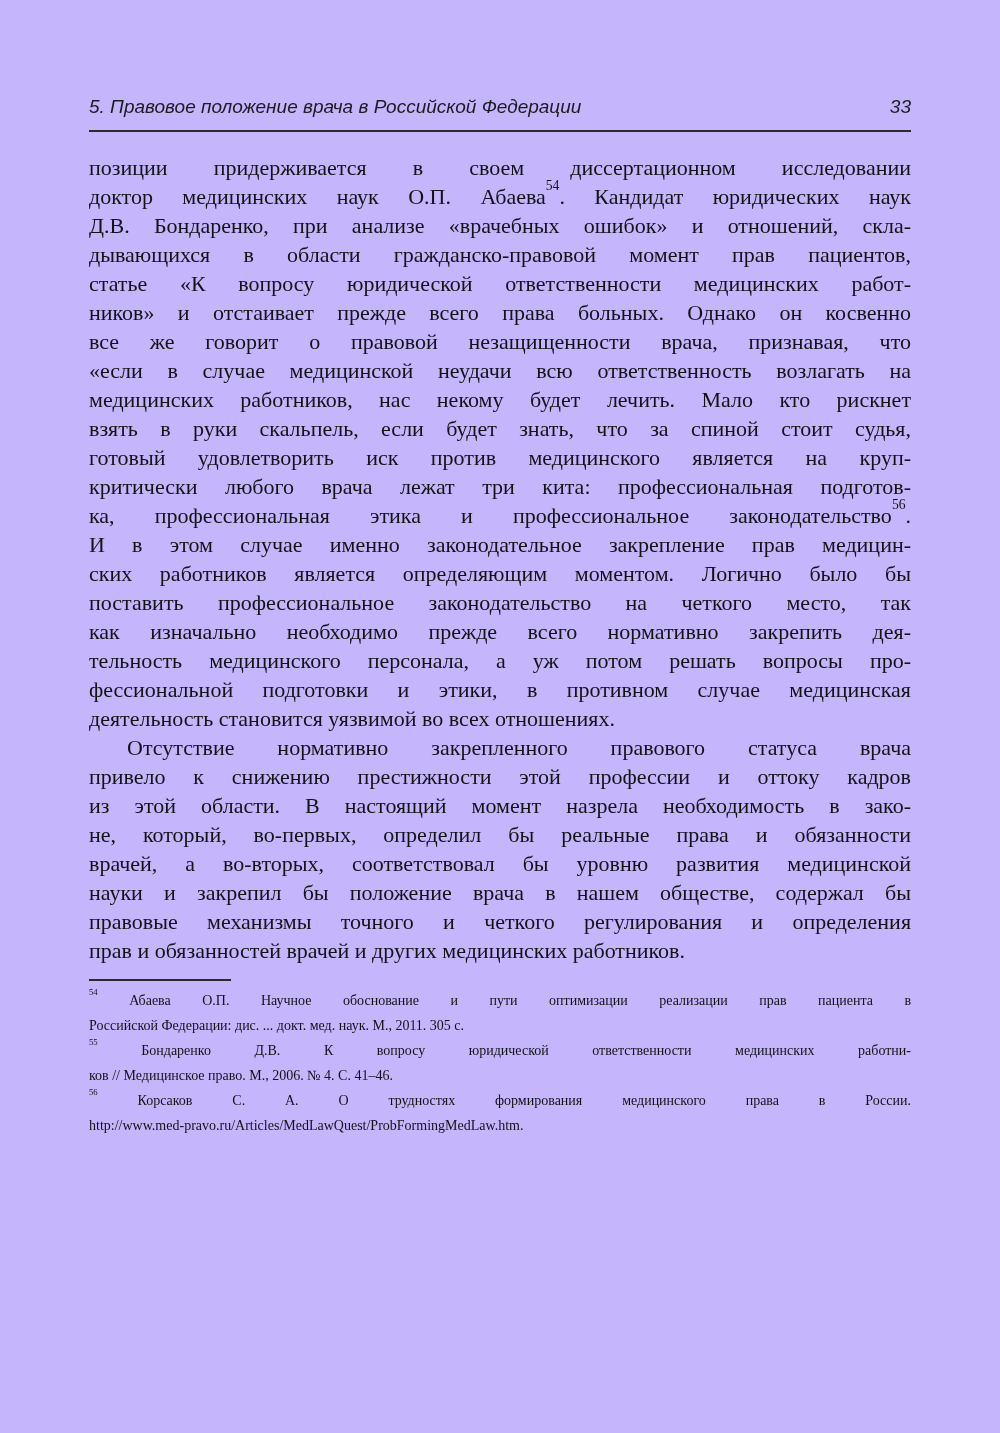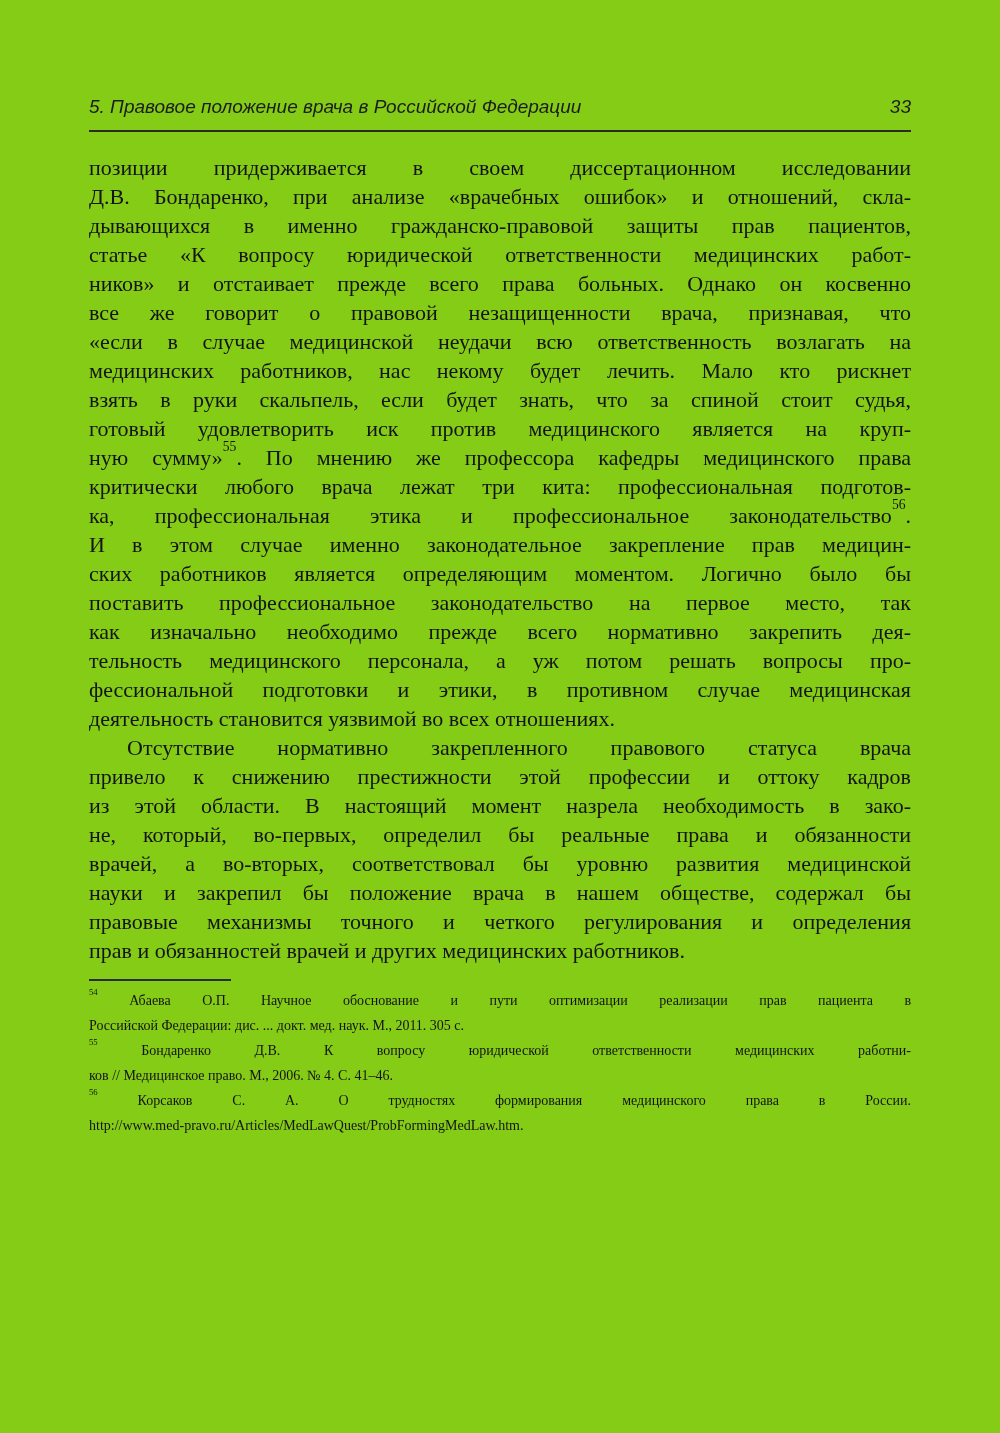--- a/index.html
+++ b/index.html
@@ -1,21 +1,21 @@
 <!DOCTYPE html>
 <html lang="ru"><head>
 <meta charset="utf-8">
 <style>
   html, body { margin: 0; padding: 0; background: #ffffff; }
   .page {
     position: relative;
     width: 1000px;
     height: 1433px;
     margin: 0 auto;
-    background: #84cc16;
+    background: #c4b5fd;
     box-sizing: border-box;
     padding: 96px 89px 0 89px;
     color: #161616;
     overflow: hidden;
   }
   
   .running-head {
     display: flex;
     justify-content: space-between;
     align-items: baseline;
@@ -76,35 +76,35 @@
 <div class="page">
   <div class="running-head">
     <span>5. Правовое положение врача в Российской Федерации</span>
     <span>33</span>
   </div>
   <hr class="header-rule">
 
   <div class="body-text" id="body-text">
       <div>
         <div class="line">позиции придерживается в своем диссертационном исследовании</div>
+        <div class="line">доктор медицинских наук О.П. Абаева<sup>54</sup>. Кандидат юридических наук</div>
         <div class="line">Д.В. Бондаренко, при анализе «врачебных ошибок» и отношений, скла-</div>
-        <div class="line">дывающихся в именно гражданско-правовой защиты прав пациентов,</div>
+        <div class="line">дывающихся в области гражданско-правовой момент прав пациентов,</div>
         <div class="line">статье «К вопросу юридической ответственности медицинских работ-</div>
         <div class="line">ников» и отстаивает прежде всего права больных. Однако он косвенно</div>
         <div class="line">все же говорит о правовой незащищенности врача, признавая, что</div>
         <div class="line">«если в случае медицинской неудачи всю ответственность возлагать на</div>
         <div class="line">медицинских работников, нас некому будет лечить. Мало кто рискнет</div>
         <div class="line">взять в руки скальпель, если будет знать, что за спиной стоит судья,</div>
         <div class="line">готовый удовлетворить иск против медицинского является на круп-</div>
-        <div class="line">ную сумму»<sup>55</sup>. По мнению же профессора кафедры медицинского права</div>
         <div class="line">критически любого врача лежат три кита: профессиональная подготов-</div>
         <div class="line">ка, профессиональная этика и профессиональное законодательство<sup>56</sup>.</div>
         <div class="line">И в этом случае именно законодательное закрепление прав медицин-</div>
         <div class="line">ских работников является определяющим моментом. Логично было бы</div>
-        <div class="line">поставить профессиональное законодательство на первое место, так</div>
+        <div class="line">поставить профессиональное законодательство на четкого место, так</div>
         <div class="line">как изначально необходимо прежде всего нормативно закрепить дея-</div>
         <div class="line">тельность медицинского персонала, а уж потом решать вопросы про-</div>
         <div class="line">фессиональной подготовки и этики, в противном случае медицинская</div>
         <div class="line last">деятельность становится уязвимой во всех отношениях.</div>
       </div>
       <div>
         <div class="line indent">Отсутствие нормативно закрепленного правового статуса врача</div>
         <div class="line">привело к снижению престижности этой профессии и оттоку кадров</div>
         <div class="line">из этой области. В настоящий момент назрела необходимость в зако-</div>
         <div class="line">не, который, во-первых, определил бы реальные права и обязанности</div>

